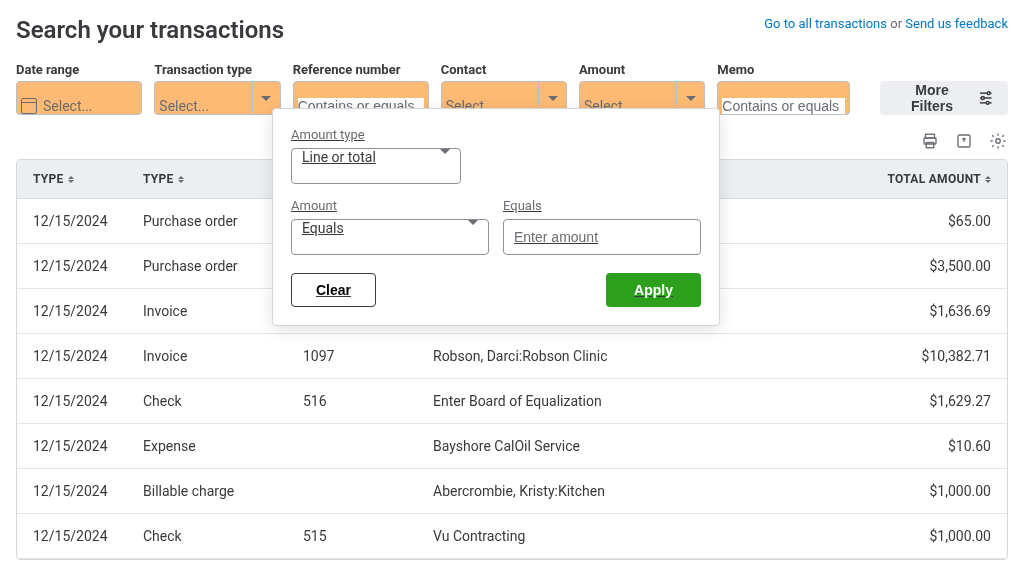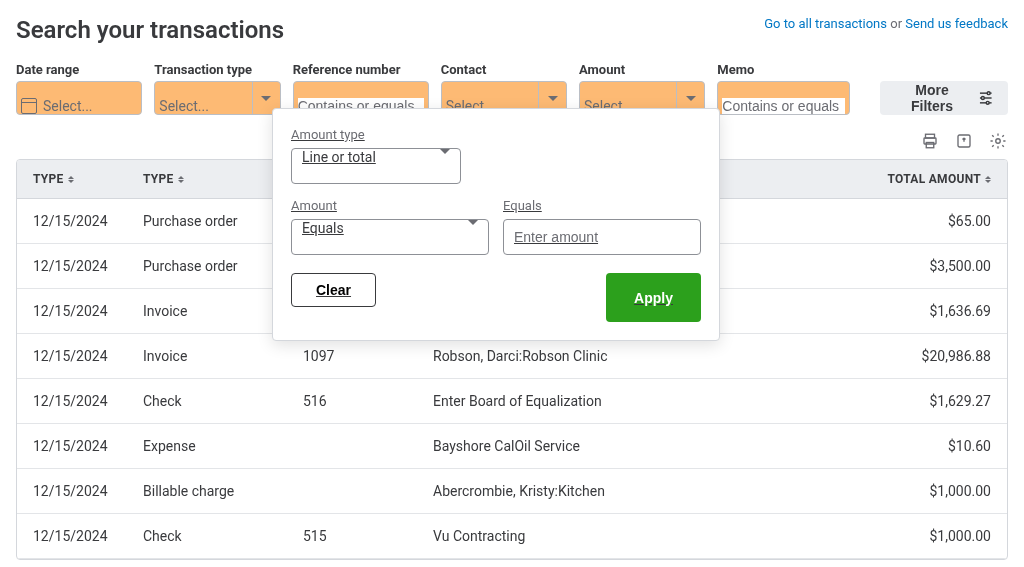--- a/index.html
+++ b/index.html
@@ -204,21 +204,21 @@
     height: 34px;
     padding: 0 24px;
     font-weight: 600;
     font-size: 14px;
   }
   .btn-apply {
     border: none;
     background: #2CA01C;
     color: #fff;
     border-radius: 4px;
-    height: 49px;
+    height: 34px;
     padding: 0 28px;
     font-weight: 600;
     font-size: 14px;
   }
   .col-date { width: 110px; }
   .col-type { width: 160px; }
   .col-no { width: 130px; }
   .col-contact { width: auto; }
   .col-amount { width: 140px; }
 </style>
@@ -345,21 +345,21 @@
           <td class="col-type">Invoice</td>
           <td class="col-no"></td>
           <td class="col-contact"></td>
           <td class="col-amount">$1,636.69</td>
         </tr>
         <tr>
           <td class="col-date">12/15/2024</td>
           <td class="col-type">Invoice</td>
           <td class="col-no">1097</td>
           <td class="col-contact">Robson, Darci:Robson Clinic</td>
-          <td class="col-amount">$20,986.88</td>
+          <td class="col-amount">$10,382.71</td>
         </tr>
         <tr>
           <td class="col-date">12/15/2024</td>
           <td class="col-type">Check</td>
           <td class="col-no">516</td>
           <td class="col-contact">Enter Board of Equalization</td>
           <td class="col-amount">$1,629.27</td>
         </tr>
         <tr>
           <td class="col-date">12/15/2024</td>

